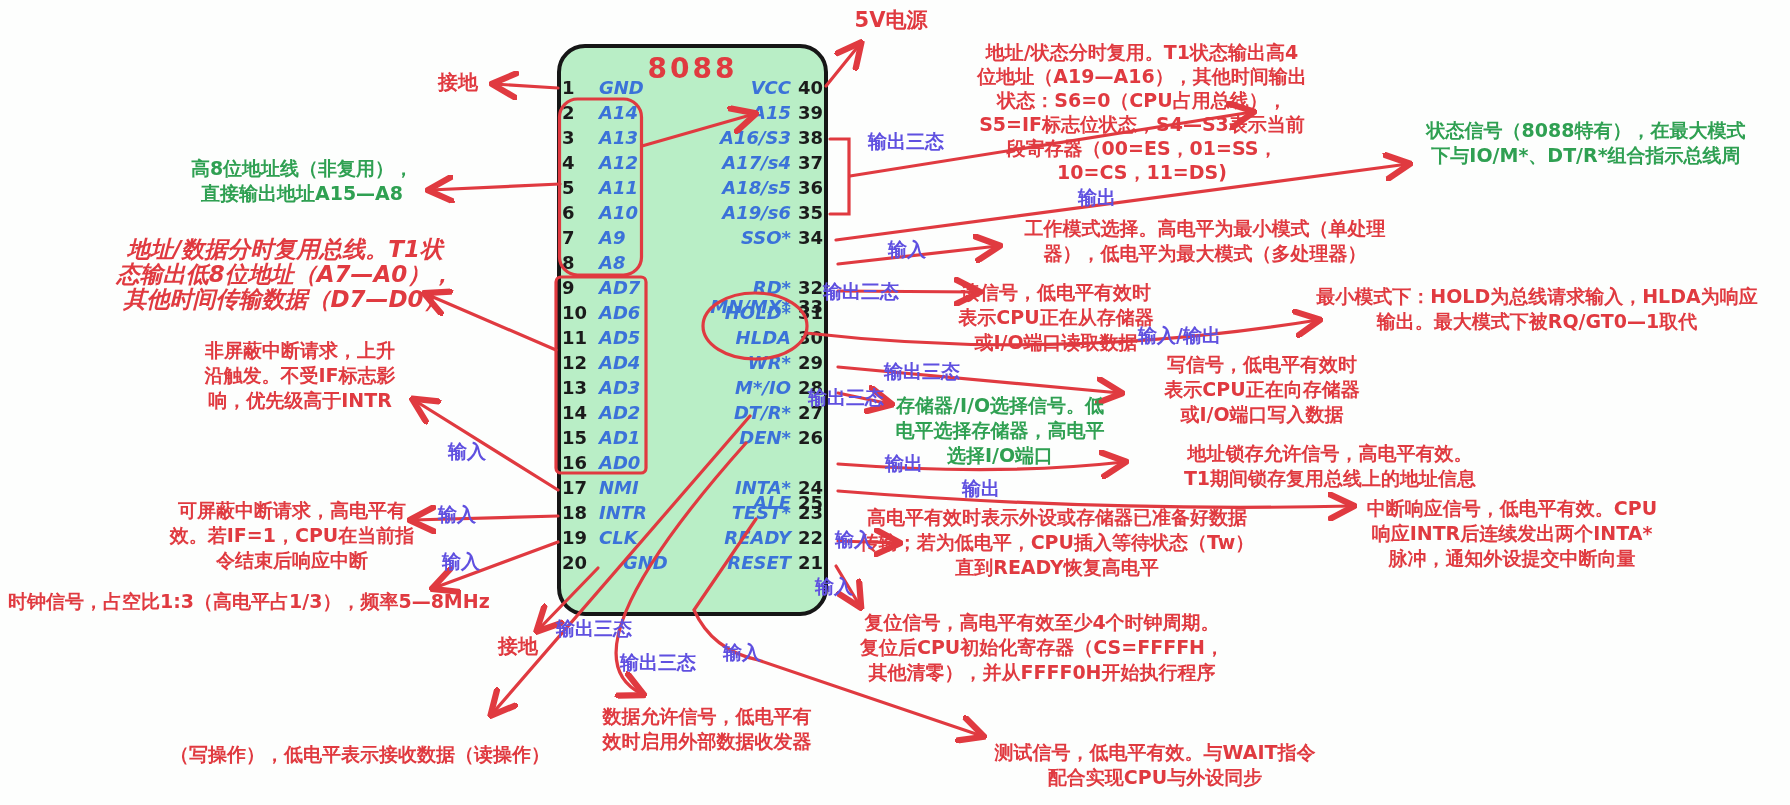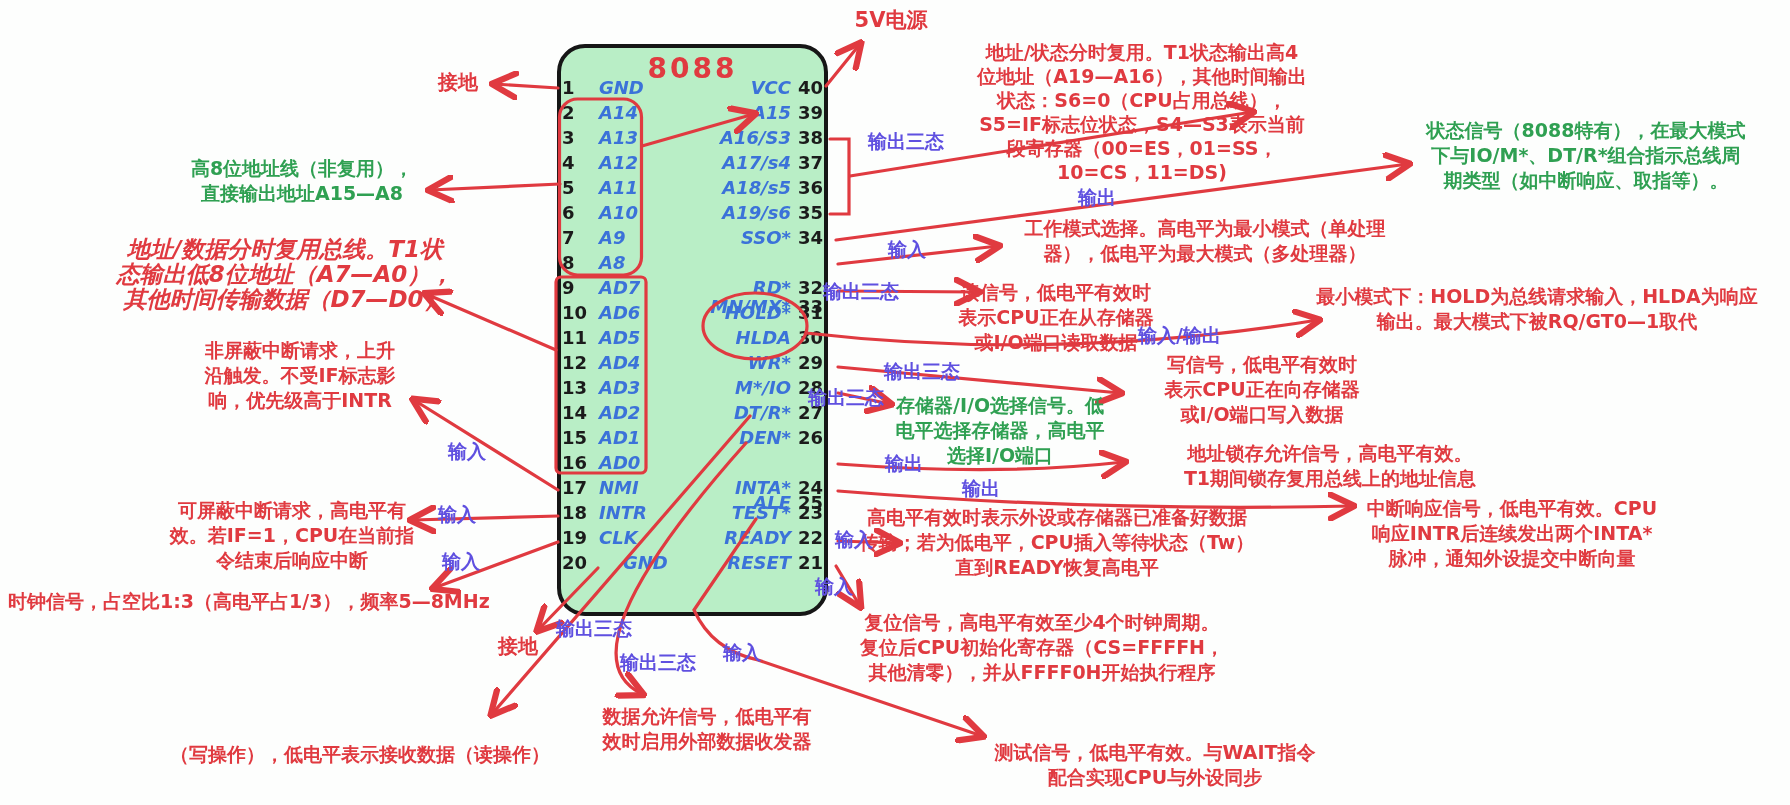--- a/index.html
+++ b/index.html
@@ -299,21 +299,20 @@
         <div>地址/状态分时复用。T1状态输出高4</div>
         <div>位地址（A19—A16），其他时间输出</div>
         <div>状态：S6=0（CPU占用总线），</div>
         <div>S5=IF标志位状态，S4—S3表示当前</div>
         <div>段寄存器（00=ES，01=SS，</div>
         <div>10=CS，11=DS)</div>
       </div>
       <div class="ann green" style="top: 118px; font-size: 19px; left: 1586px; transform: translateX(-50%);">
         <div>状态信号（8088特有），在最大模式</div>
         <div>下与IO/M*、DT/R*组合指示总线周</div>
-        <div>期类型（如中断响应、取指等）。</div>
       </div>
       <div class="ann red" style="top: 216px; font-size: 19px; left: 1205px; transform: translateX(-50%);">
         <div>工作模式选择。高电平为最小模式（单处理</div>
         <div>器），低电平为最大模式（多处理器）</div>
       </div>
       <div class="ann red" style="top: 280px; font-size: 19px; left: 1056px; transform: translateX(-50%);">
         <div>读信号，低电平有效时</div>
         <div>表示CPU正在从存储器</div>
         <div>或I/O端口读取数据</div>
       </div>

